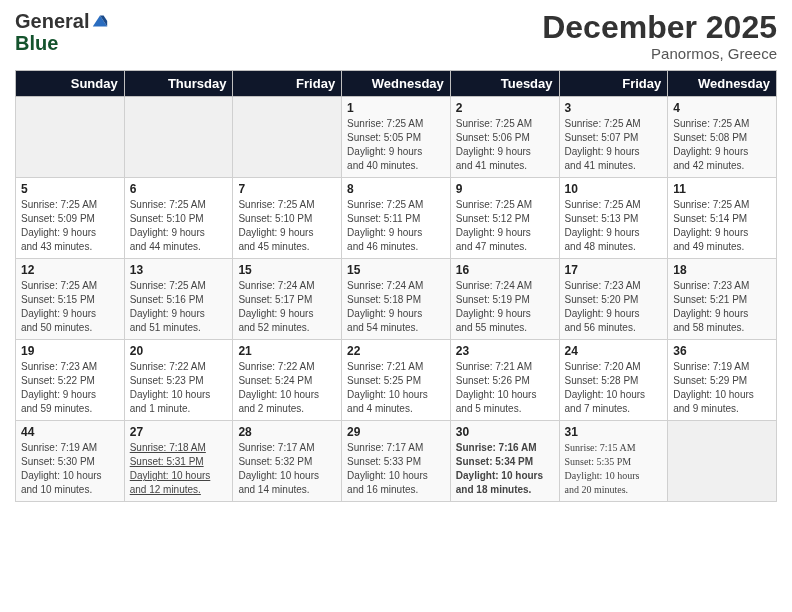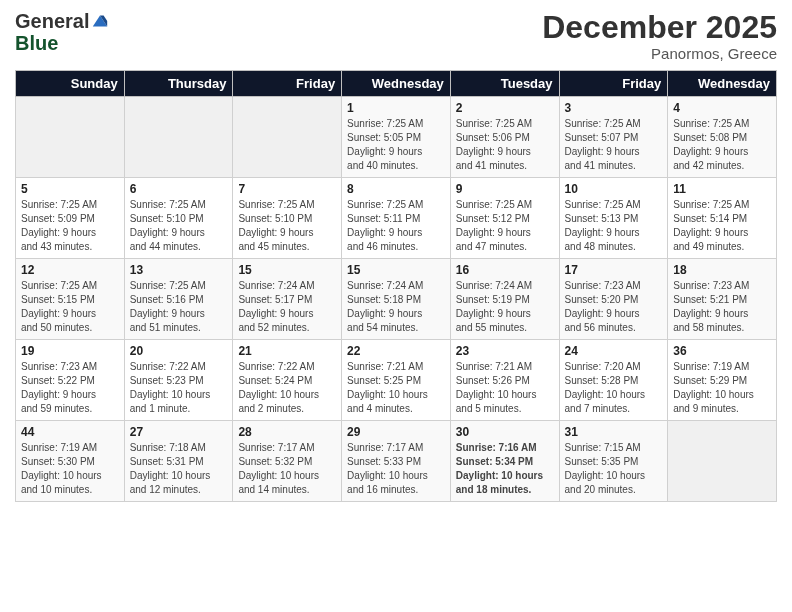--- a/index.html
+++ b/index.html
@@ -315,21 +315,21 @@
         <tr>
           <td>
             <div class="day-num">44</div>
             <div class="day-info" style="white-space: pre-line;">Sunrise: 7:19 AM
 Sunset: 5:30 PM
 Daylight: 10 hours
 and 10 minutes.</div>
           </td>
           <td>
             <div class="day-num">27</div>
-            <div class="day-info" style="white-space: pre-line;">Sunrise: 7:18 AM
+            <div class="day-info" style="white-space: pre-line; text-decoration: underline;">Sunrise: 7:18 AM
 Sunset: 5:31 PM
 Daylight: 10 hours
 and 12 minutes.</div>
           </td>
           <td>
             <div class="day-num">28</div>
             <div class="day-info" style="white-space: pre-line;">Sunrise: 7:17 AM
 Sunset: 5:32 PM
 Daylight: 10 hours
 and 14 minutes.</div>
@@ -343,21 +343,21 @@
           </td>
           <td>
             <div class="day-num">30</div>
             <div class="day-info" style="white-space: pre-line; font-weight: bold;">Sunrise: 7:16 AM
 Sunset: 5:34 PM
 Daylight: 10 hours
 and 18 minutes.</div>
           </td>
           <td>
             <div class="day-num">31</div>
-            <div class="day-info" style="white-space: pre-line;">Sunrise: 7:15 AM
+            <div class="day-info" style="white-space: pre-line; font-family: Liberation Serif, serif;">Sunrise: 7:15 AM
 Sunset: 5:35 PM
 Daylight: 10 hours
 and 20 minutes.</div>
           </td>
           <td class="empty-cell"></td>
         </tr>
       </tbody>
   </table>
 </div>
 

